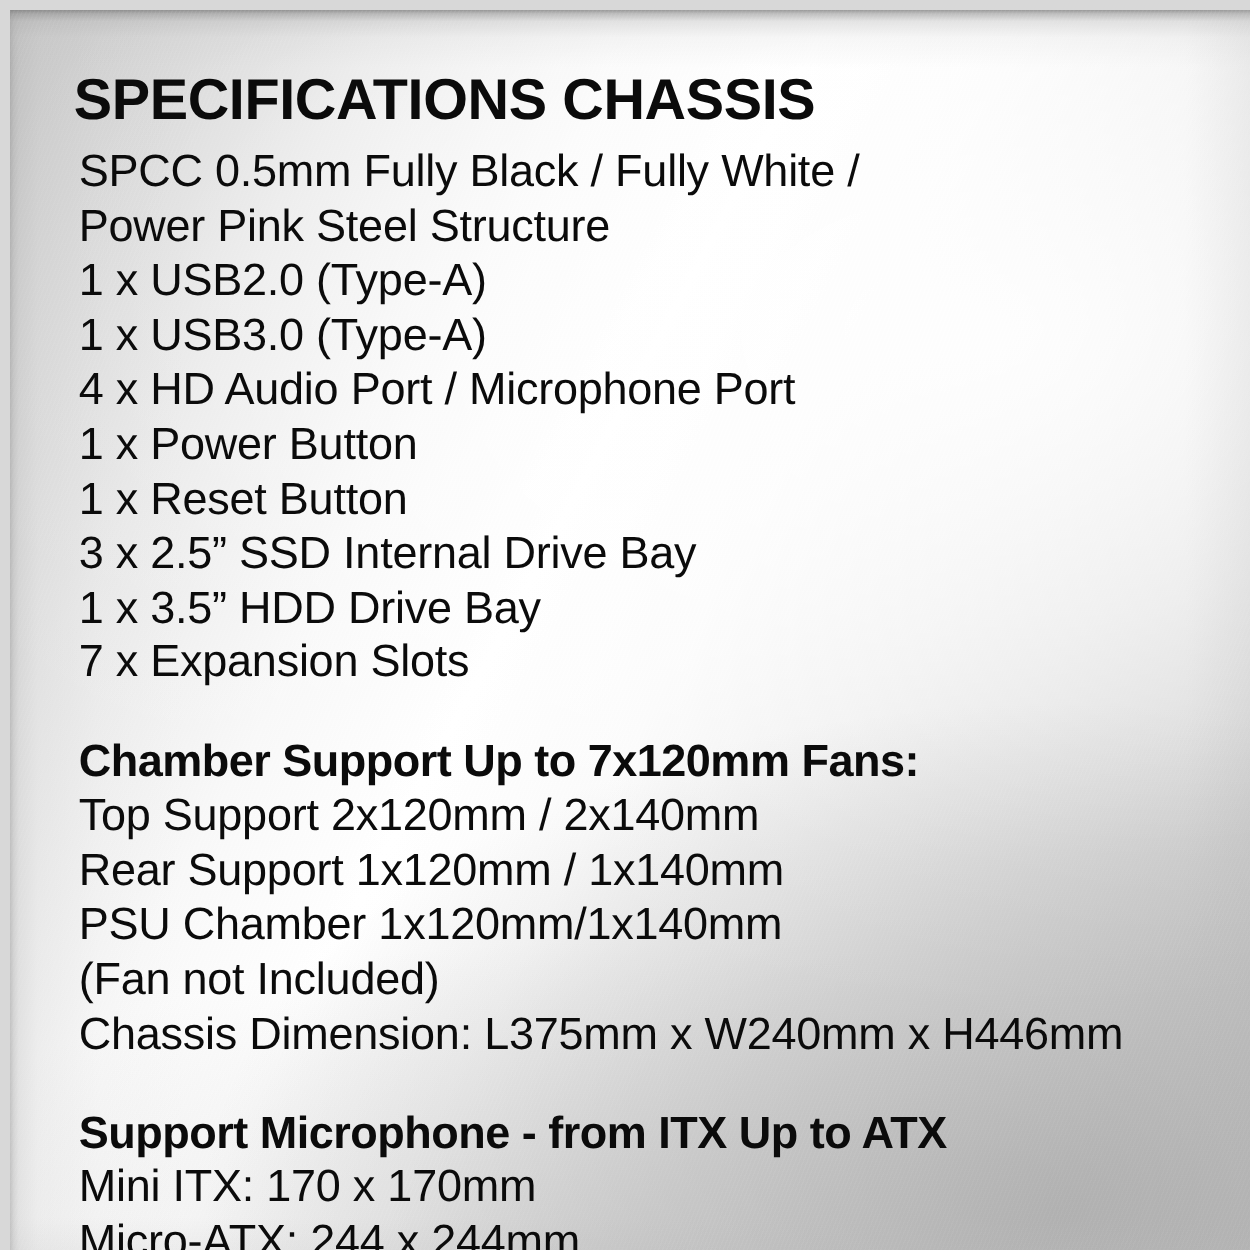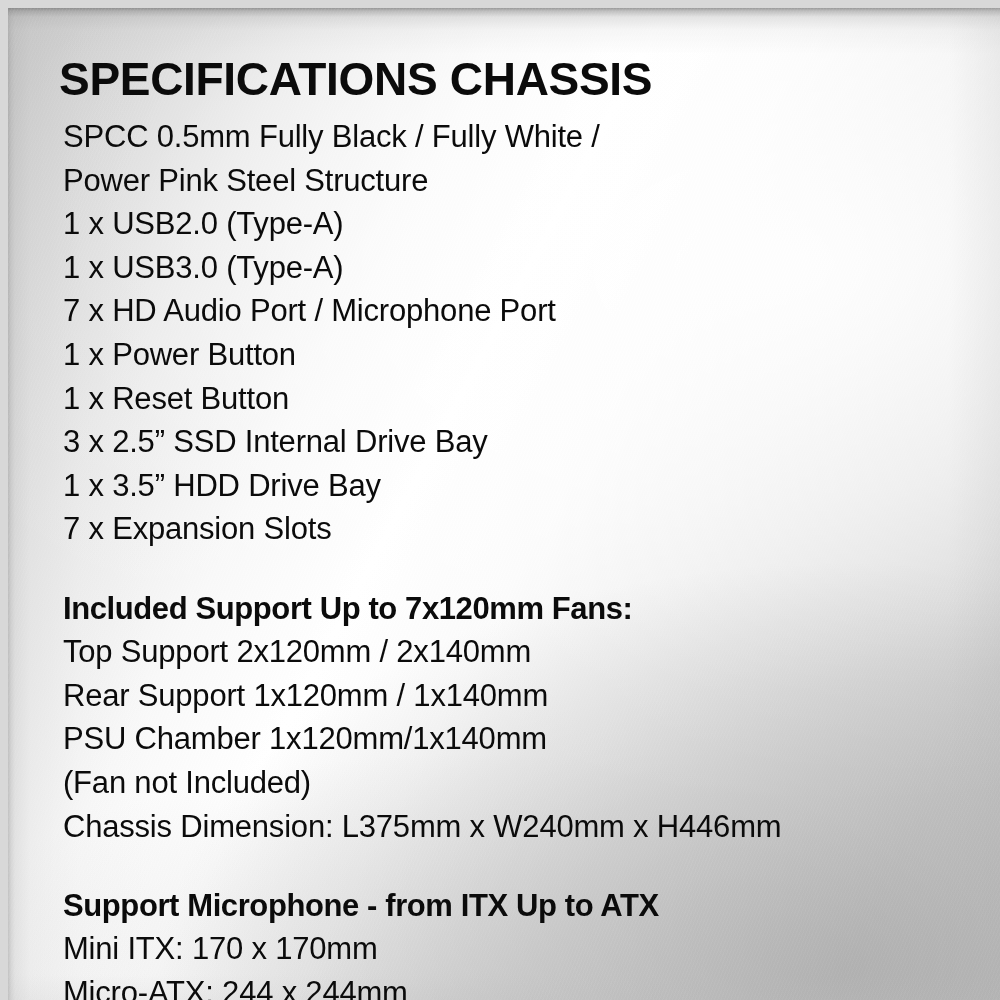--- a/index.html
+++ b/index.html
@@ -129,21 +129,21 @@
   .spec-title {
     font-size:46px;
     font-weight:bold;
     line-height:43px;
     letter-spacing:-0.3px;
     margin-bottom:6px;
     white-space:nowrap;
   }
 
   .spec-line {
-    font-size:31px;
+    font-size:36px;
     font-weight:normal;
     line-height:35.6px;
     letter-spacing:-0.2px;
     white-space:nowrap;
   }
 
   .spec-line.bold { font-weight:bold; letter-spacing:-0.4px; }
 
   .spec-gap { height:35.6px; }
 </style>
@@ -160,28 +160,28 @@
   <div class="edge-bottom"></div>
   <div class="grain"></div>
 
   <div id="content">
     <div class="spec-title">SPECIFICATIONS CHASSIS</div>
     <div id="sections">
         <div class="spec-line">SPCC 0.5mm Fully Black / Fully White /</div>
         <div class="spec-line">Power Pink Steel Structure</div>
         <div class="spec-line">1 x USB2.0 (Type-A)</div>
         <div class="spec-line">1 x USB3.0 (Type-A)</div>
-        <div class="spec-line">7 x HD Audio Port / Microphone Port</div>
+        <div class="spec-line">4 x HD Audio Port / Microphone Port</div>
         <div class="spec-line">1 x Power Button</div>
         <div class="spec-line">1 x Reset Button</div>
         <div class="spec-line">3 x 2.5” SSD Internal Drive Bay</div>
         <div class="spec-line">1 x 3.5” HDD Drive Bay</div>
         <div class="spec-line">7 x Expansion Slots</div>
         <div class="spec-gap"></div>
-        <div class="spec-line bold">Included Support Up to 7x120mm Fans:</div>
+        <div class="spec-line bold">Chamber Support Up to 7x120mm Fans:</div>
         <div class="spec-line">Top Support 2x120mm / 2x140mm</div>
         <div class="spec-line">Rear Support 1x120mm / 1x140mm</div>
         <div class="spec-line">PSU Chamber 1x120mm/1x140mm</div>
         <div class="spec-line">(Fan not Included)</div>
         <div class="spec-line">Chassis Dimension: L375mm x W240mm x H446mm</div>
         <div class="spec-gap"></div>
         <div class="spec-line bold">Support Microphone - from ITX Up to ATX</div>
         <div class="spec-line">Mini ITX: 170 x 170mm</div>
         <div class="spec-line">Micro-ATX: 244 x 244mm</div>
         <div class="spec-line">ATX : 474 x 244mm</div>

